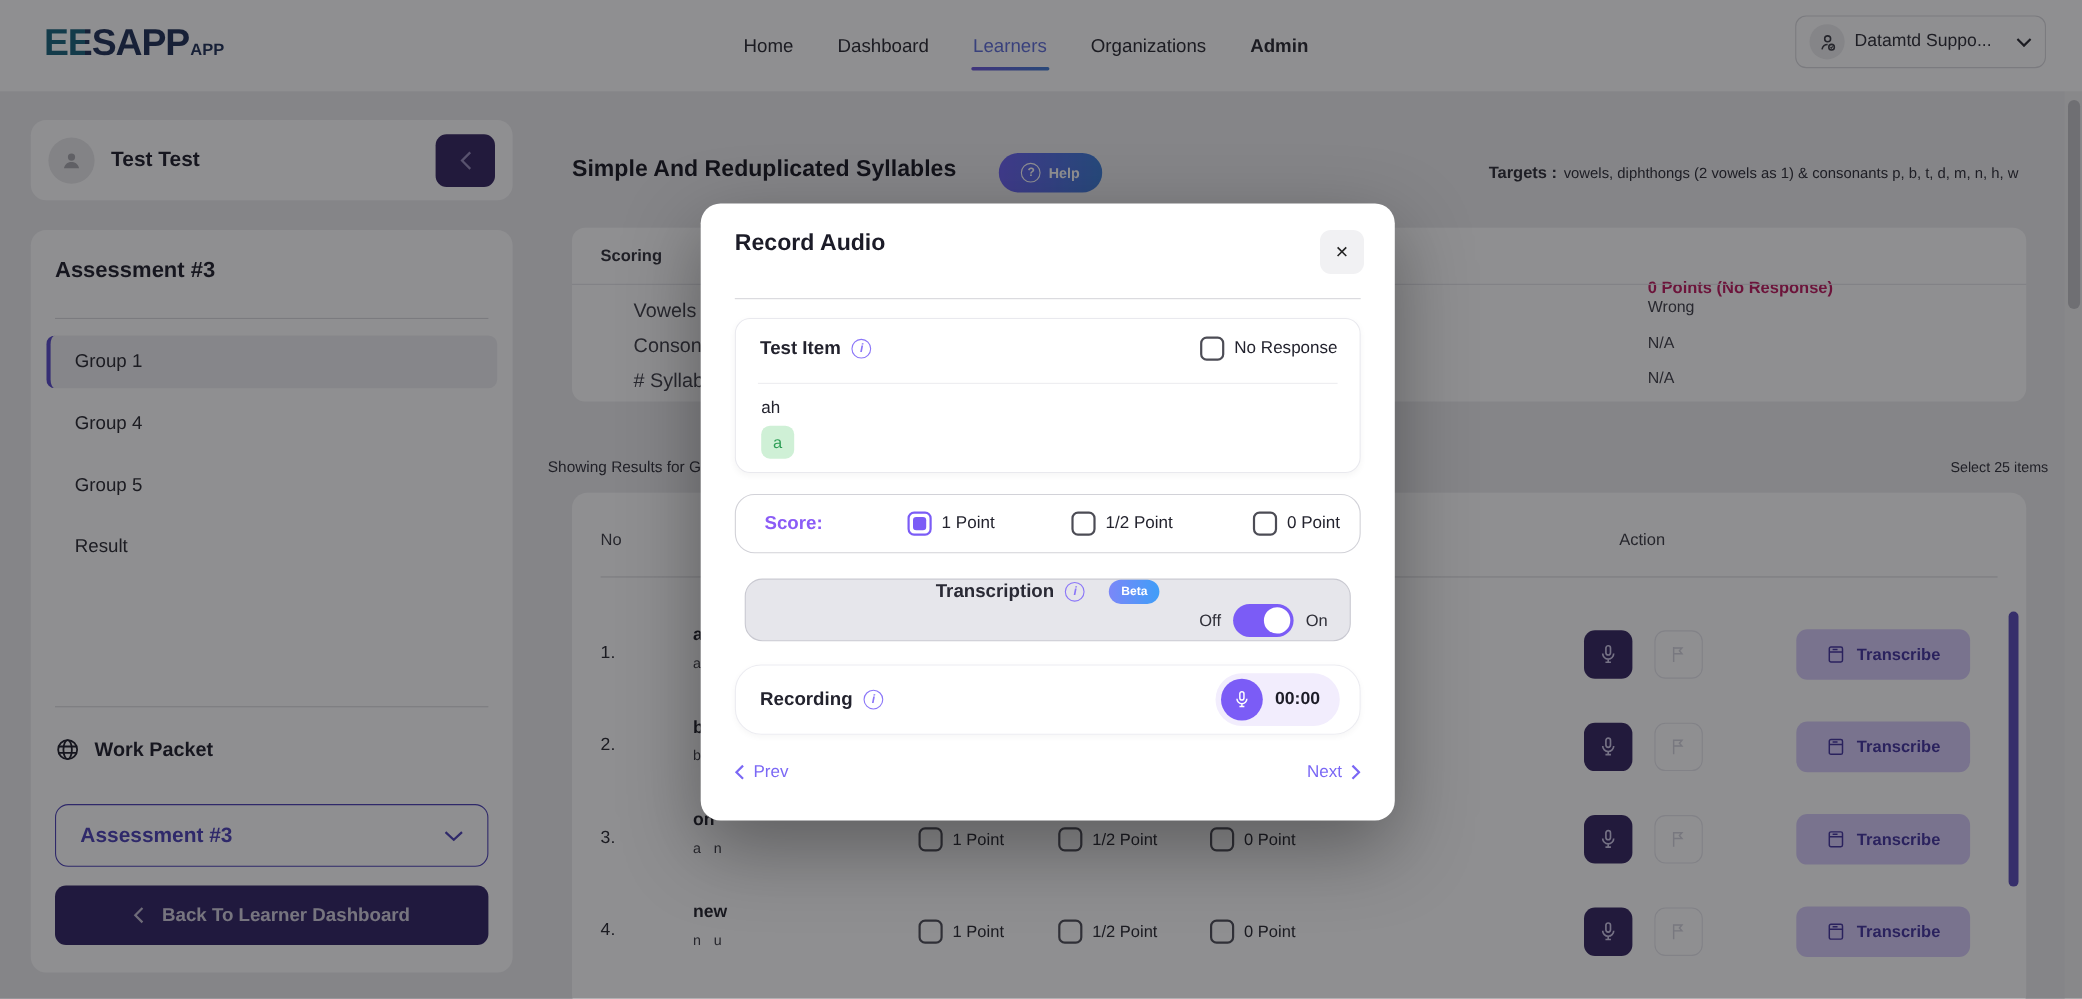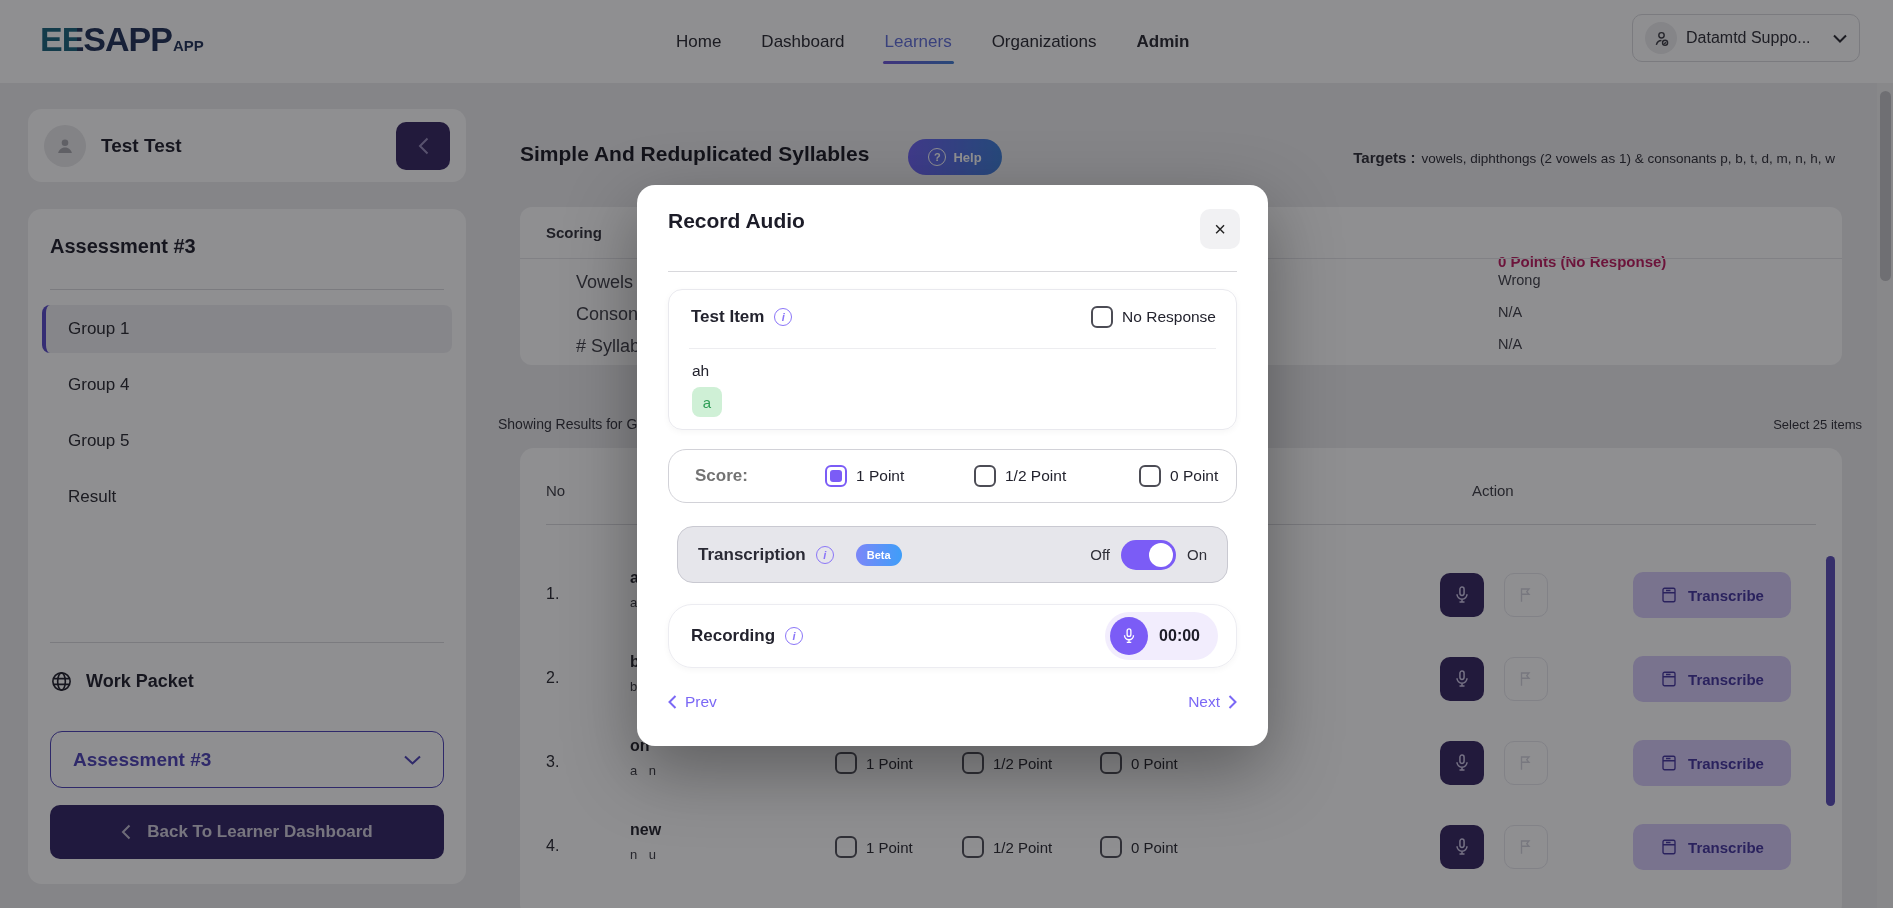--- a/index.html
+++ b/index.html
@@ -103,28 +103,28 @@
   .ti-card { position:absolute; left:31px; top:104px; width:569px; height:141px; border:1px solid #e9e9ee; border-radius:14px;
     box-shadow:0 2px 6px rgba(0,0,0,0.04); }
   .ti-label { position:absolute; left:22px; top:17px; font-size:17px; font-weight:600; color:#23232e; display:flex; align-items:center; gap:10px; }
   .ti-noresp { position:absolute; right:20px; top:16px; display:flex; align-items:center; gap:9px; font-size:15.5px; color:#23232e; }
   .ti-divider { position:absolute; left:20px; right:20px; top:58px; height:1px; background:#ededf0; }
   .ti-word { position:absolute; left:23px; top:72px; font-size:15.5px; color:#23232e; }
   .ti-badge { position:absolute; left:23px; top:97px; width:30px; height:30px; background:#cff0d6; border-radius:8px;
     color:#2f9e57; font-size:15px; display:flex; align-items:center; justify-content:center; }
 
   .score-card { position:absolute; left:31px; top:264px; width:569px; height:54px; border:1.5px solid #d2d2d8; border-radius:18px; }
-  .score-label { position:absolute; left:26px; top:16px; font-size:17px; font-weight:600; color:#737373; }
+  .score-label { position:absolute; left:26px; top:16px; font-size:17px; font-weight:600; color:#8b5cf6; }
   .score-opt { position:absolute; top:15px; display:flex; align-items:center; gap:9px; font-size:15.5px; color:#23232e; }
   .so0 { left:156px; } .so1 { left:305px; } .so2 { left:470px; }
   .cb.checked { border-color:#7b5cf6; display:flex; align-items:center; justify-content:center; }
   .cb.checked::after { content:""; width:12px; height:12px; background:#7b5cf6; border-radius:3px; }
 
   .trans-bar { position:absolute; left:40px; top:341px; width:551px; height:57px; background:#e6e6eb; border:1px solid #c9c9d1;
-    border-radius:16px; display:flex; align-items:center; padding:0 20px; }
+    border-radius:16px; display:flex; align-items:center; padding:0 20px;flex-direction:column; }
   .trans-label { font-size:17px; font-weight:600; color:#2a2a35; display:flex; align-items:center; gap:10px; }
   .beta-pill { margin-left:12px; width:46px; height:22px; border-radius:11px; background:linear-gradient(90deg,#7b87f8,#3f9ef8);
     color:#fff; font-size:11px; font-weight:700; display:flex; align-items:center; justify-content:center; }
   .trans-right { margin-left:auto; display:flex; align-items:center; gap:11px; font-size:15px; color:#2f2f38; }
   .toggle { width:55px; height:30px; border-radius:16px; background:#7b5cf6; position:relative; cursor:pointer; }
   .toggle-knob { position:absolute; right:3px; top:3px; width:24px; height:24px; border-radius:50%; background:#fff; }
 
   .rec-card { position:absolute; left:31px; top:419px; width:569px; height:64px; border:1px solid #ececf1; border-radius:24px;
     box-shadow:0 2px 6px rgba(0,0,0,0.04); display:flex; align-items:center; padding:0 18px 0 22px; }
   .rec-label { font-size:17px; font-weight:600; color:#23232e; display:flex; align-items:center; gap:10px; }

